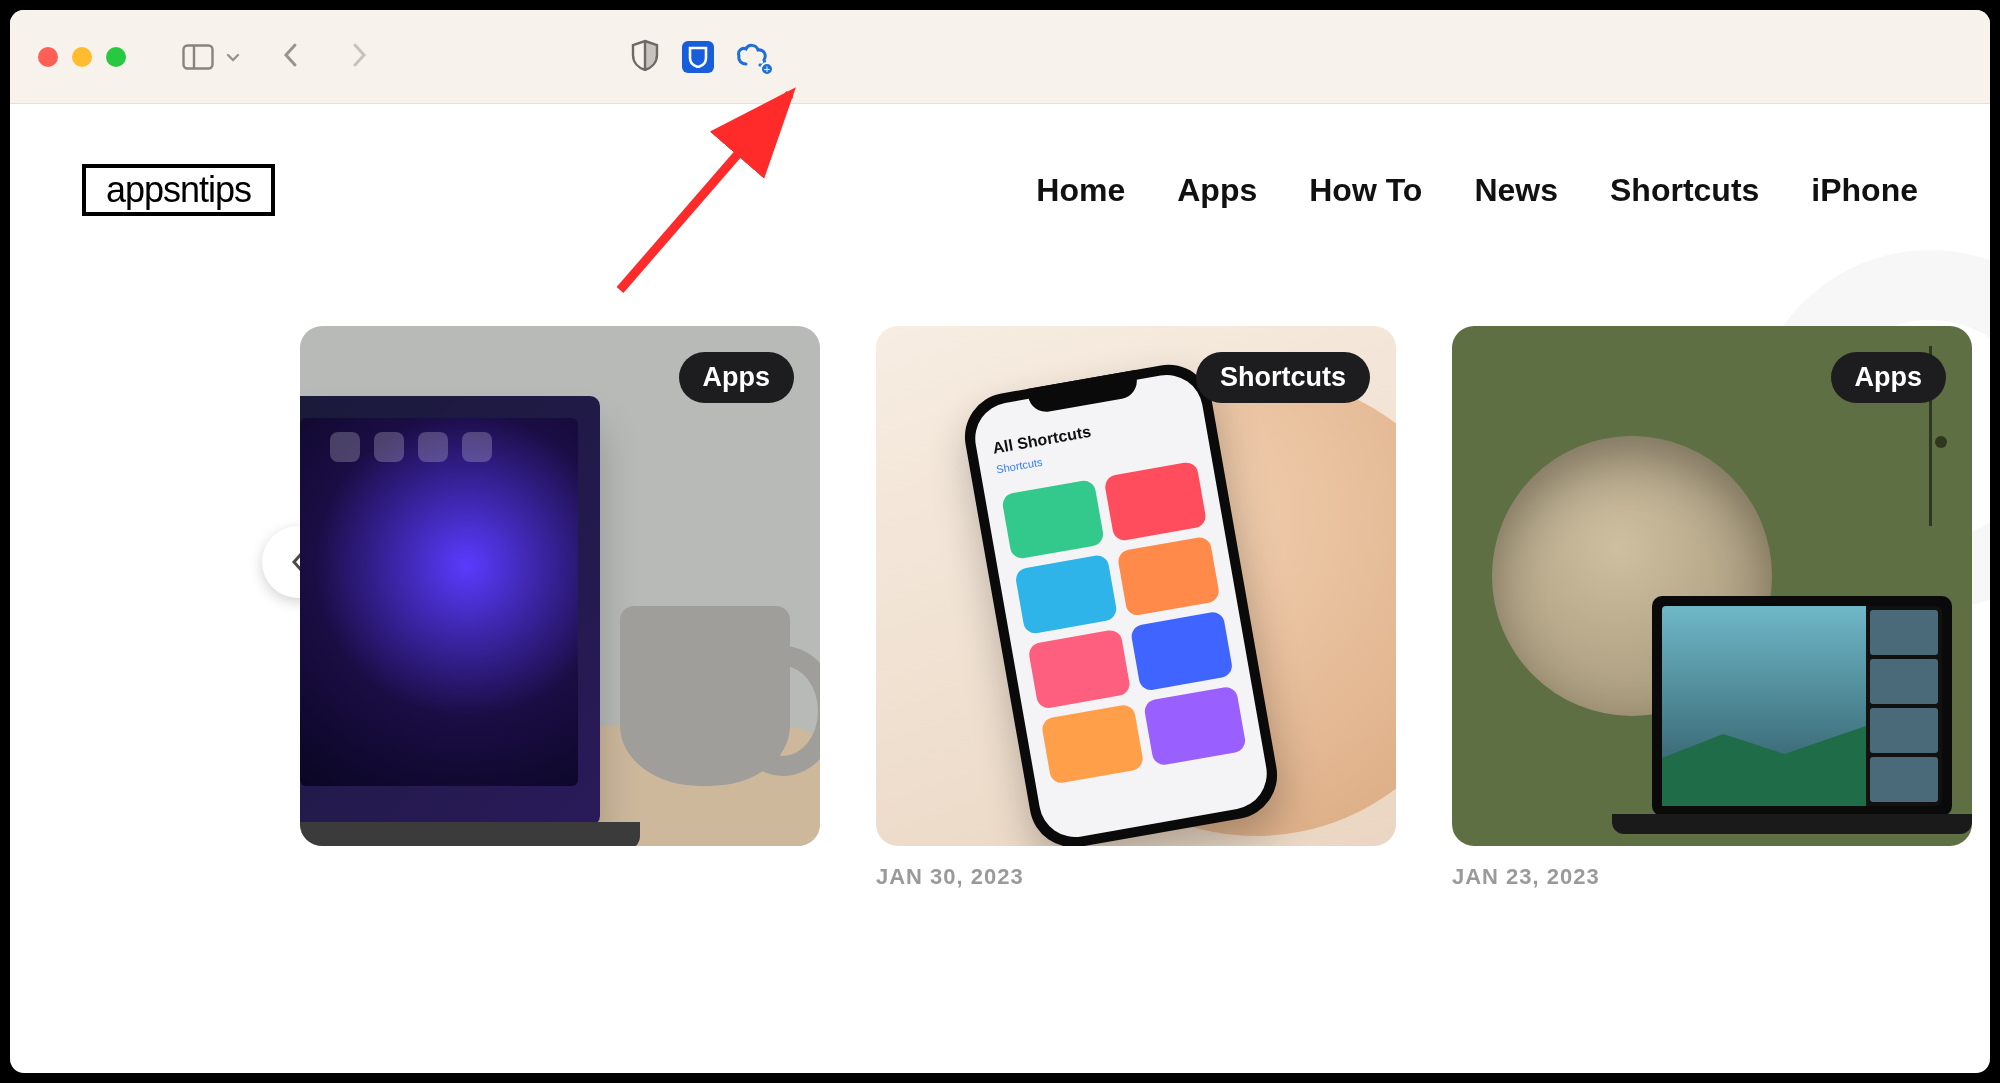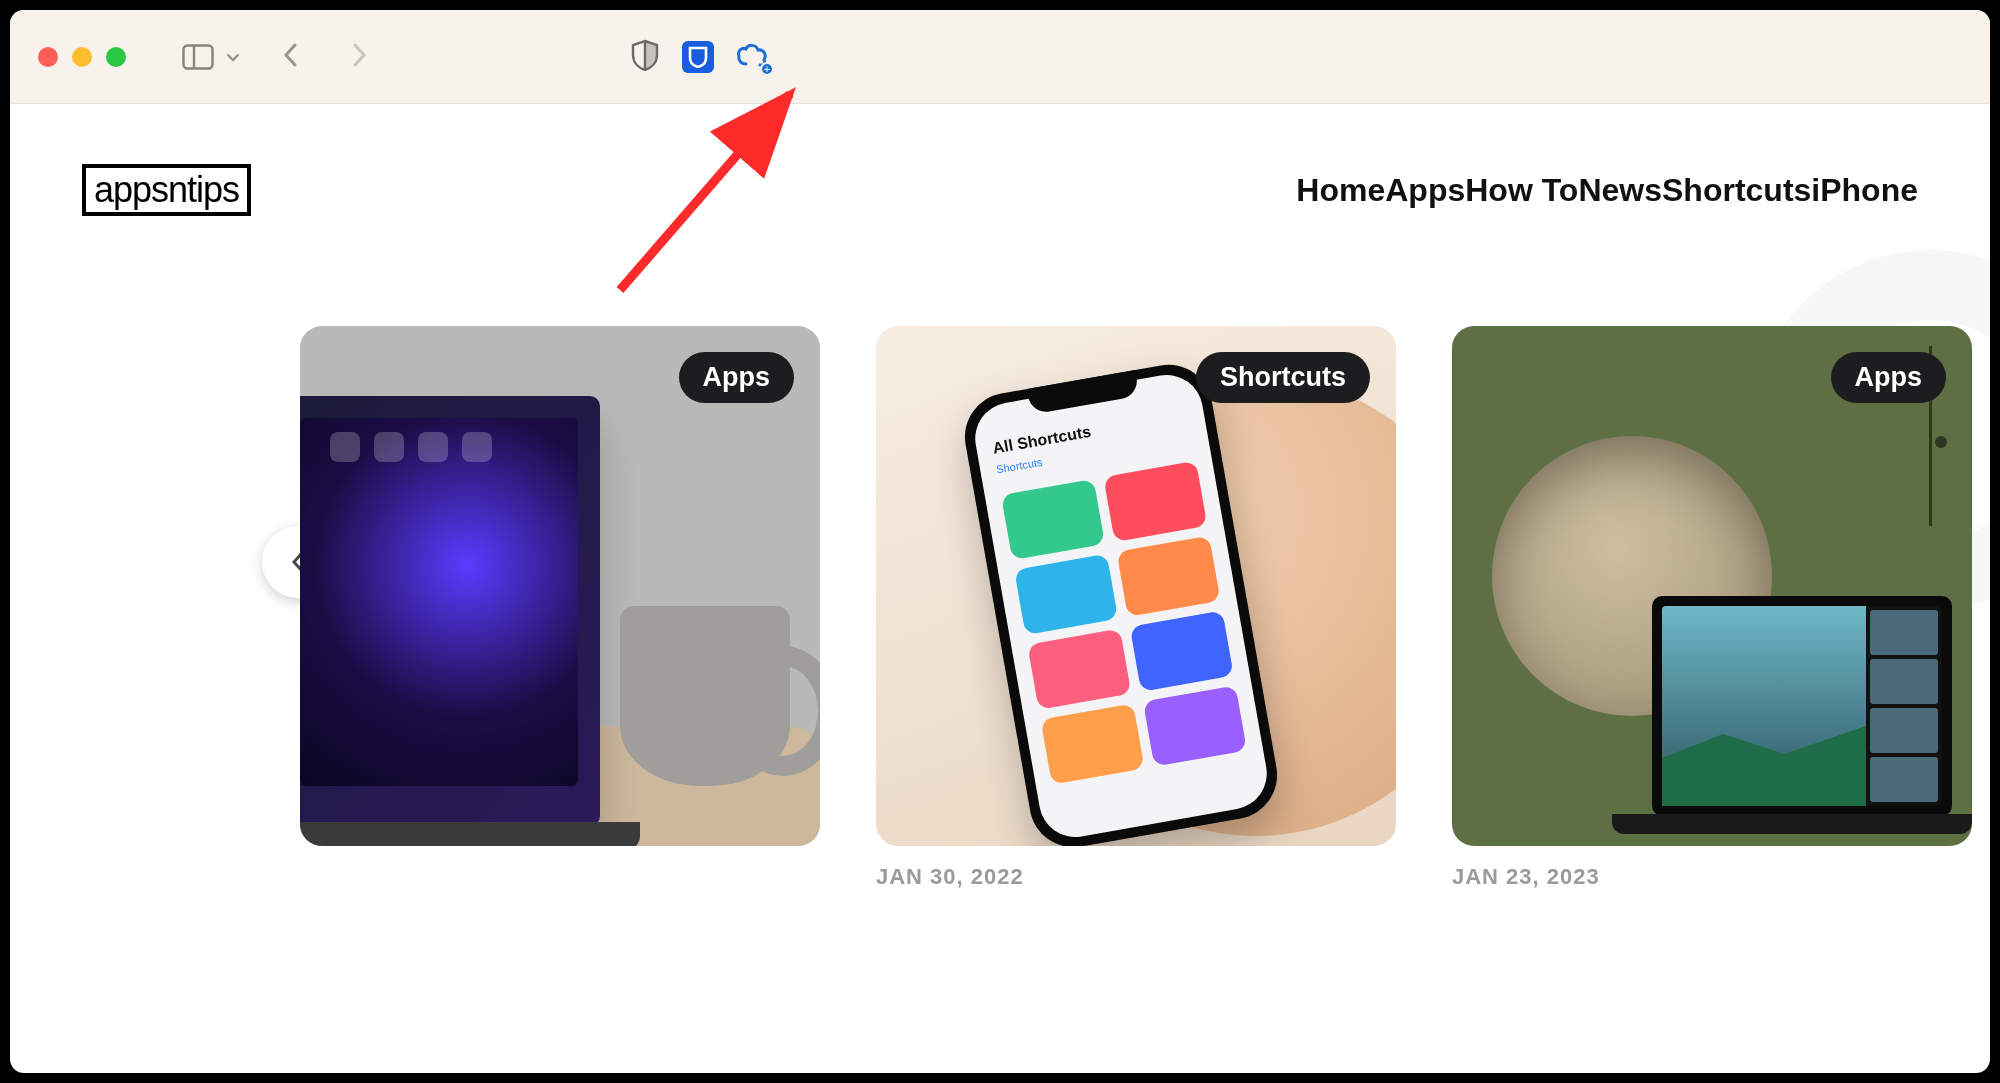--- a/index.html
+++ b/index.html
@@ -51,27 +51,27 @@
     position:absolute; z-index:50;
     left:590px; top:60px; pointer-events:none;
   }
 
   
   .site-header {
     display:flex; align-items:center; justify-content:space-between;
     padding: 60px 72px 0 72px;
   }
   .logo {
-    border:4px solid #000; padding:4px 8px;
+    border:4px solid #000; padding:4px 20px;
     font-family: Impact, "Arial Black", sans-serif;
     font-size:36px; letter-spacing:-1px;
     display:inline-block; line-height:1;
   }
   .nav {
-    display:flex; font-size:32px; font-weight:700; color:#111;
+    display:flex; gap:52px; font-size:32px; font-weight:700; color:#111;
   }
   .nav span { cursor:pointer; }
 
   
   .cards-wrap { position:relative; margin-top:110px; padding:0 290px; }
   .carousel-prev {
     position:absolute; left:252px; top:200px;
     width:72px; height:72px; border-radius:50%; background:#fff;
     box-shadow:0 4px 14px rgba(0,0,0,.18);
     display:flex; align-items:center; justify-content:center;
@@ -280,21 +280,21 @@
                   <div class="tile tc4"></div>
                 <div class="tile tc5"></div>
                   <div class="tile tc6"></div>
                 <div class="tile tc7"></div>
                   <div class="tile tc8"></div>
               </div>
             </div>
           </div>
           <div class="badge">Shortcuts</div>
         </div>
-        <div class="date">JAN 30, 2022</div>
+        <div class="date">JAN 30, 2023</div>
       </div>
 
       <div class="card">
         <div class="thumb t3">
           <div class="bowl"></div>
           <div class="twig"></div>
           <div class="laptop2">
               <div class="scr">
                 <div class="main"></div>
                 <div class="side">

